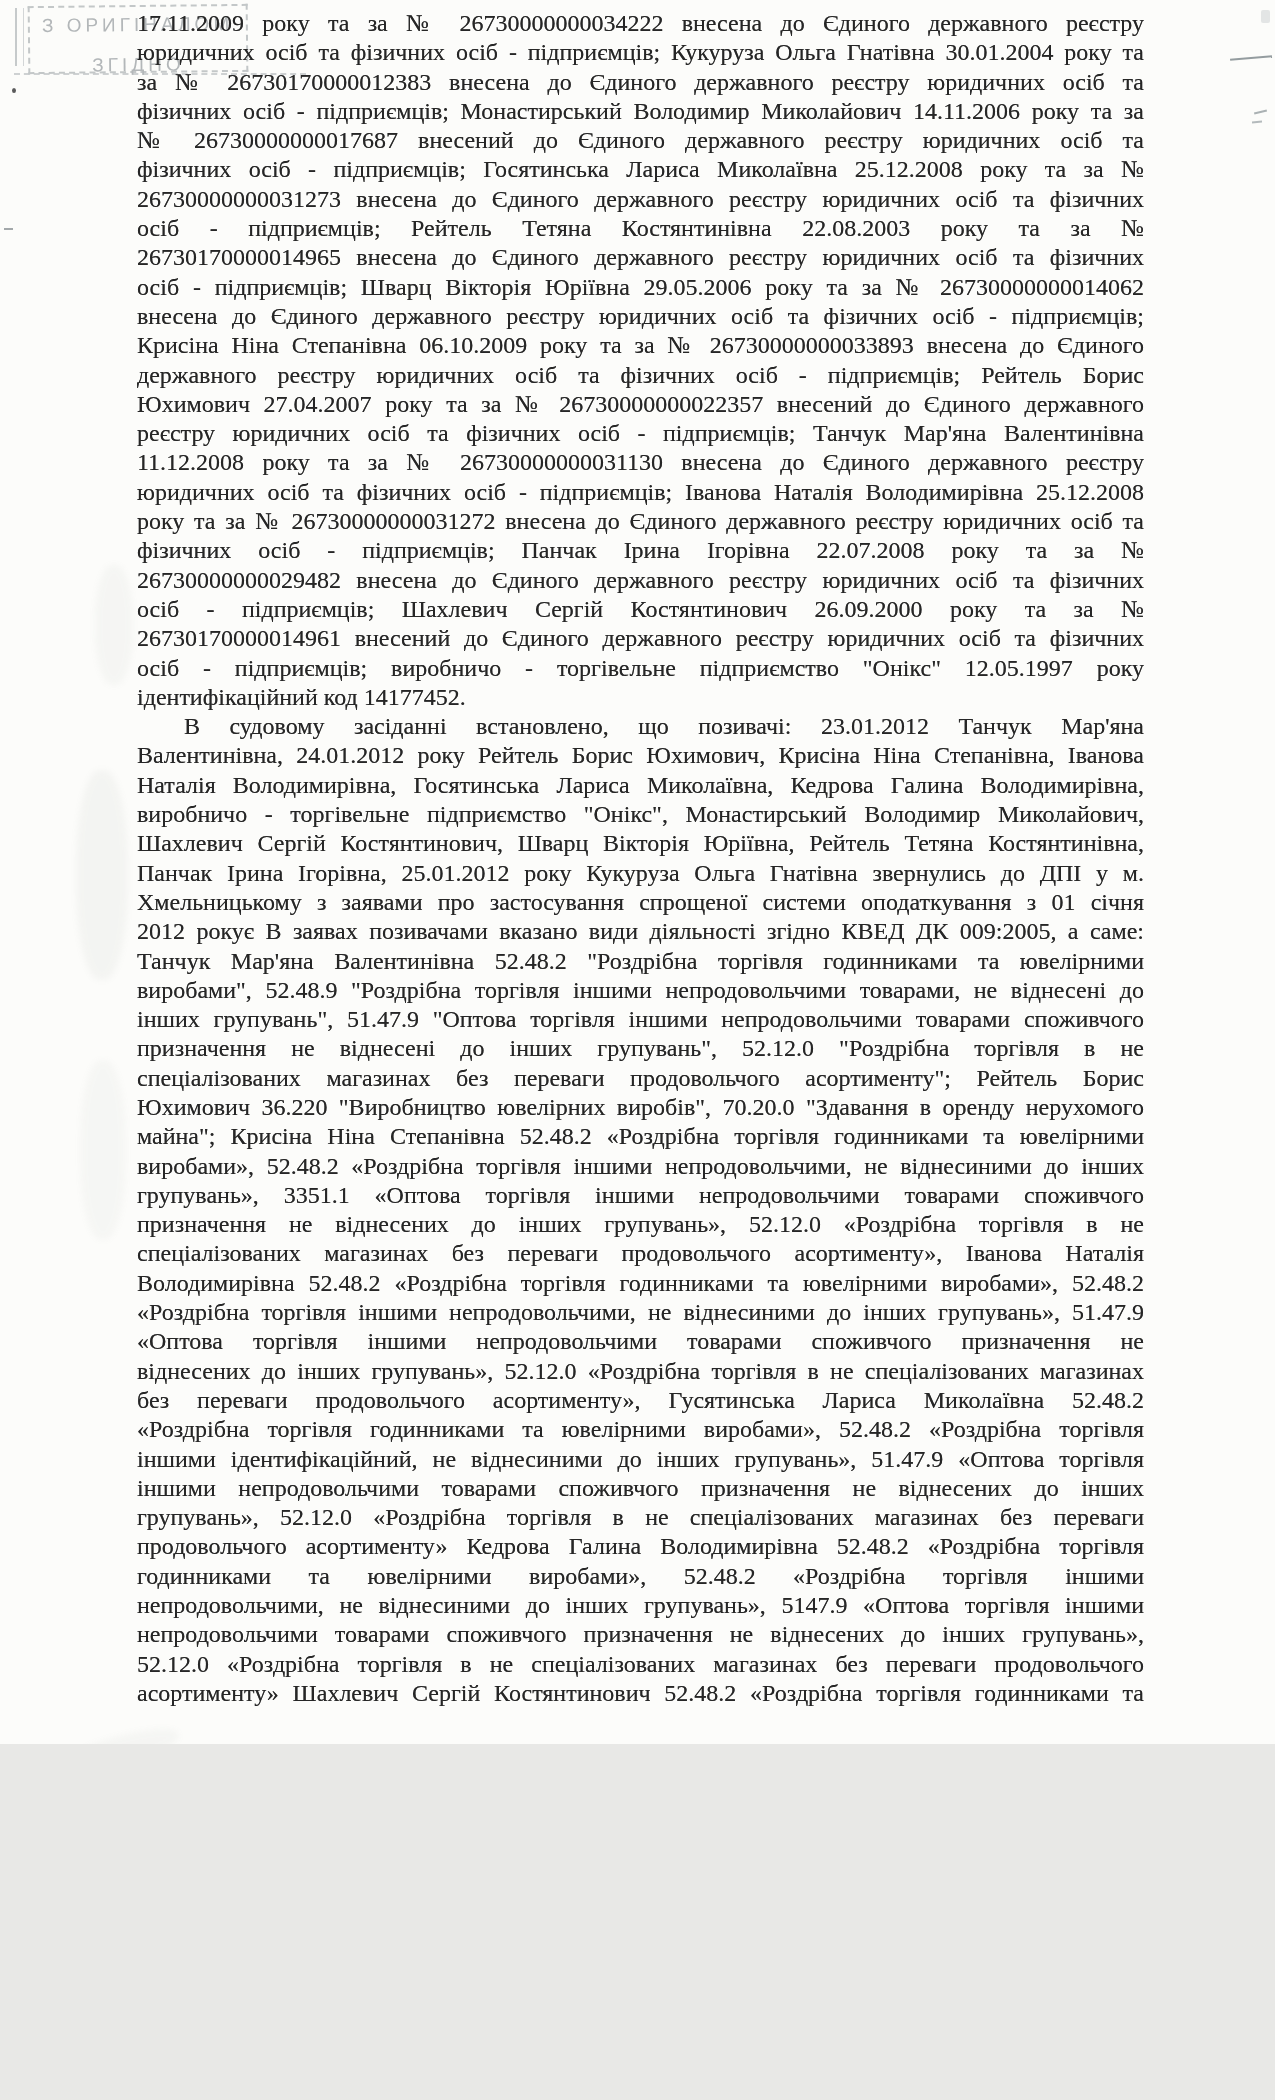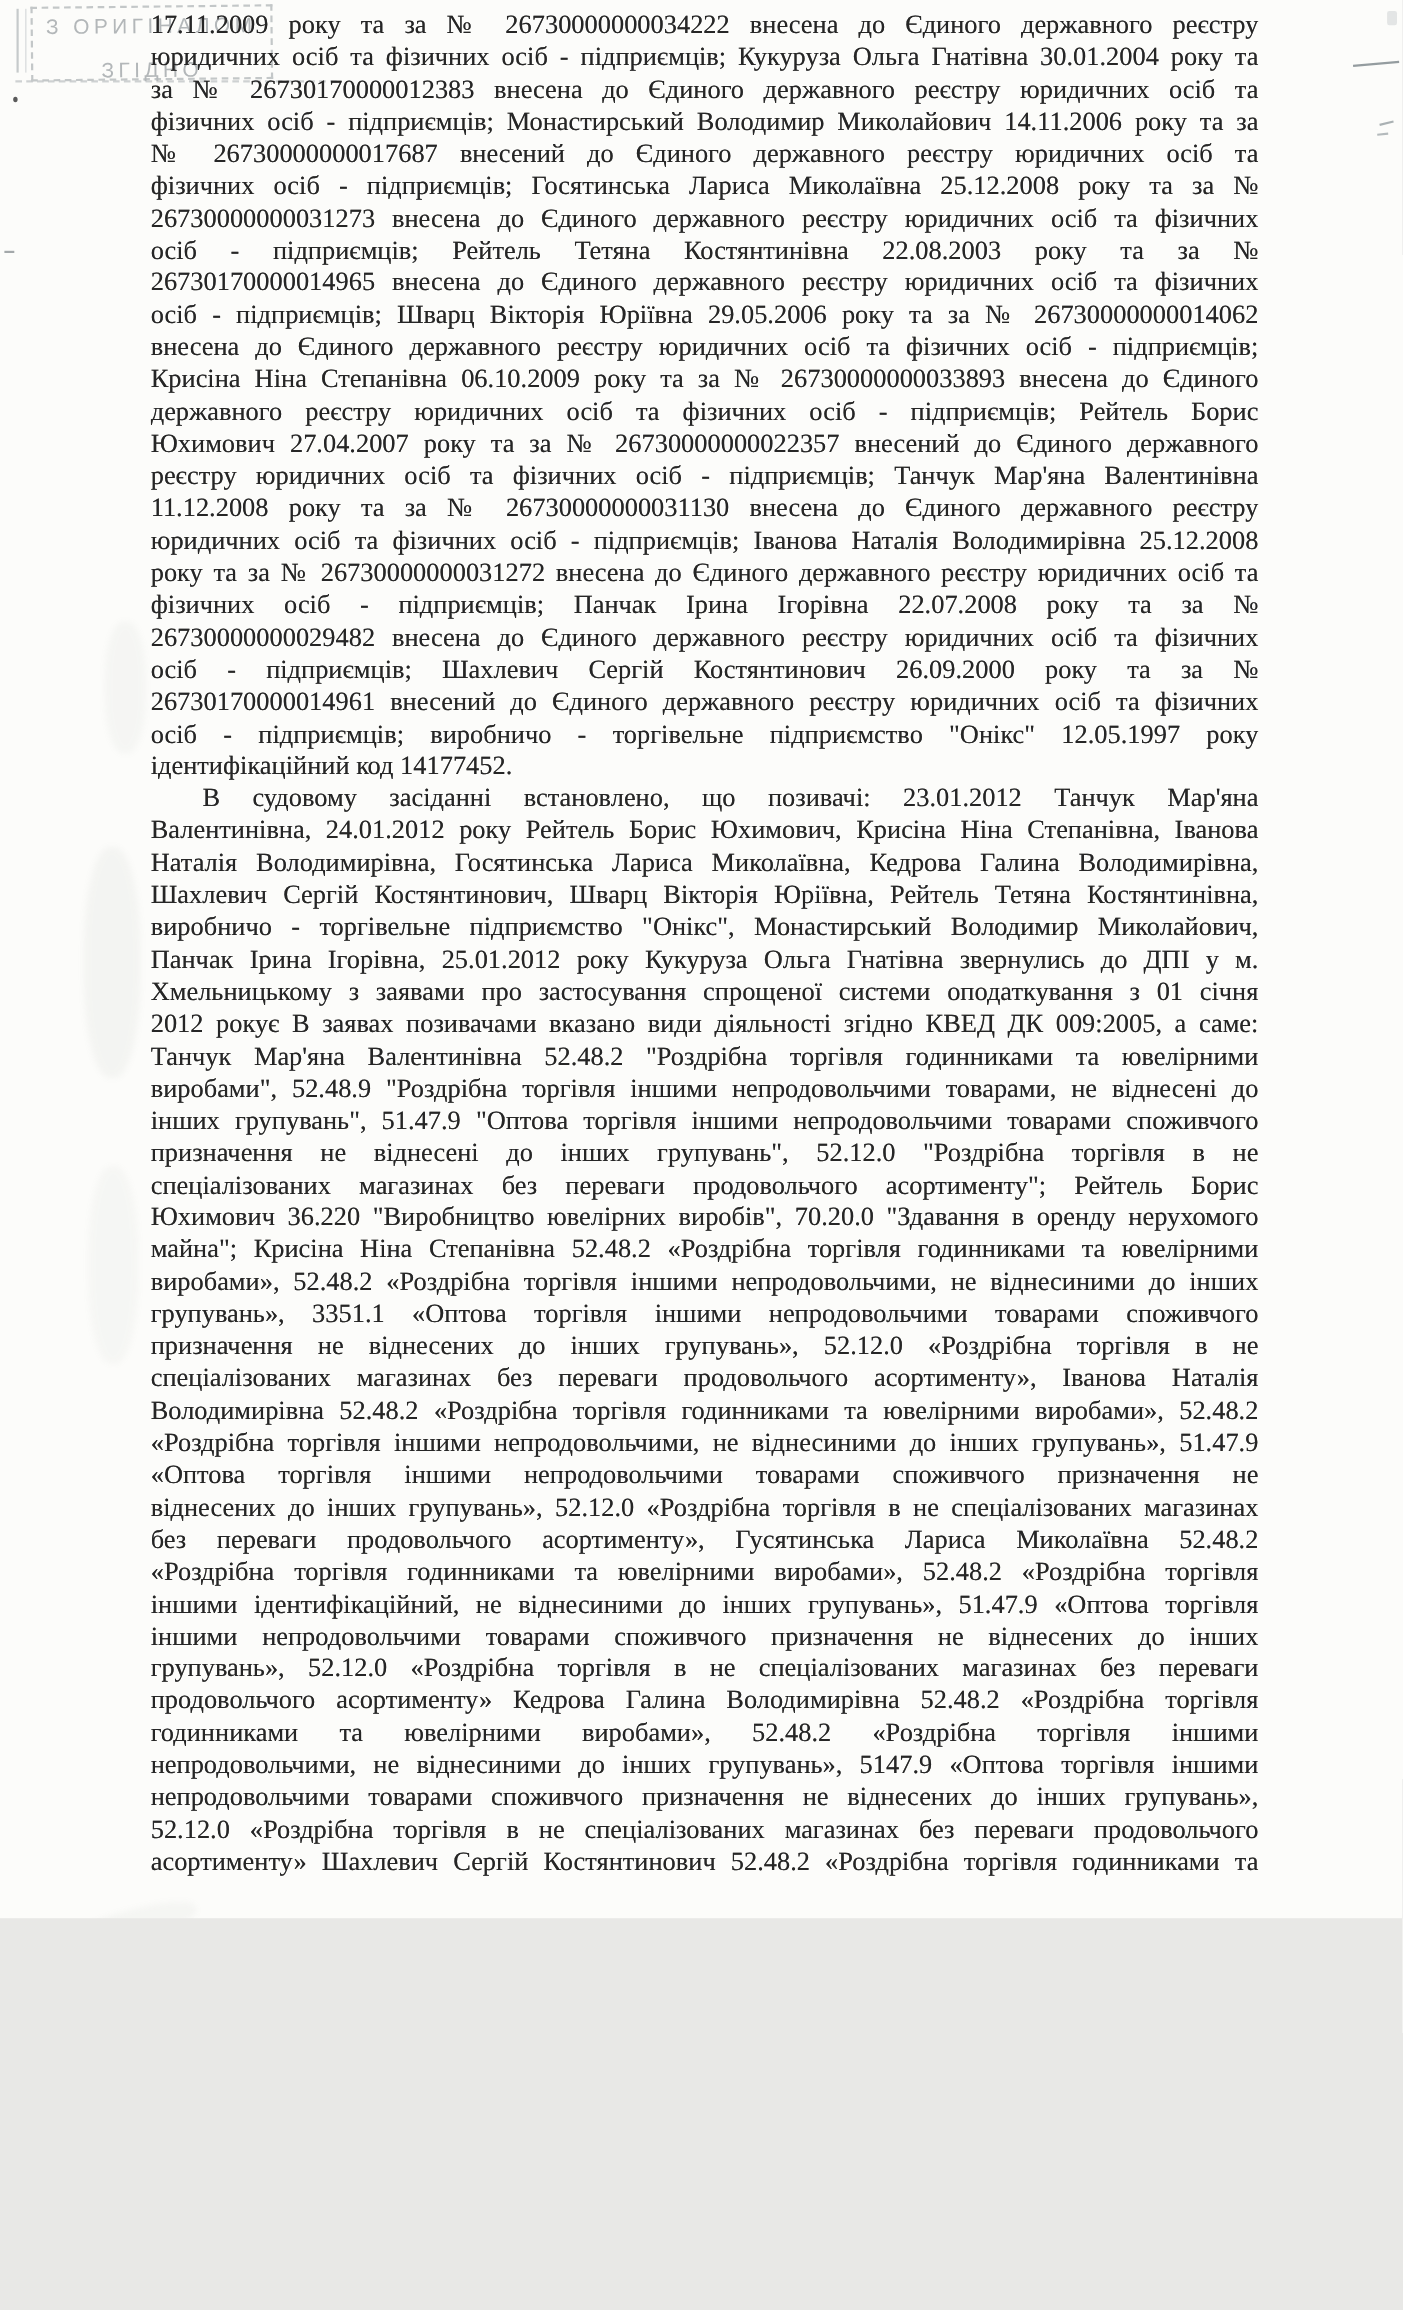--- a/index.html
+++ b/index.html
@@ -115,22 +115,22 @@
       <div class="line">року та за № 26730000000031272 внесена до Єдиного державного реєстру юридичних осіб та</div>
       <div class="line">фізичних осіб  - підприємців; Панчак Ірина Ігорівна 22.07.2008 року та за №</div>
       <div class="line">26730000000029482 внесена до Єдиного державного реєстру юридичних осіб та фізичних</div>
       <div class="line">осіб  - підприємців; Шахлевич Сергій Костянтинович 26.09.2000 року та за №</div>
       <div class="line">26730170000014961 внесений до Єдиного державного реєстру юридичних осіб та фізичних</div>
       <div class="line">осіб  - підприємців; виробничо - торгівельне підприємство "Онікс" 12.05.1997 року</div>
       <div class="line last-left">ідентифікаційний код 14177452.</div>
       <div class="line indent">В судовому засіданні встановлено, що  позивачі: 23.01.2012 Танчук Мар'яна</div>
       <div class="line">Валентинівна, 24.01.2012 року Рейтель Борис Юхимович, Крисіна Ніна Степанівна, Іванова</div>
       <div class="line">Наталія Володимирівна, Госятинська Лариса Миколаївна, Кедрова Галина Володимирівна,</div>
+      <div class="line">виробничо - торгівельне підприємство "Онікс", Монастирський Володимир Миколайович,</div>
       <div class="line">Шахлевич Сергій Костянтинович, Шварц Вікторія Юріївна, Рейтель Тетяна Костянтинівна,</div>
-      <div class="line">виробничо - торгівельне підприємство "Онікс", Монастирський Володимир Миколайович,</div>
       <div class="line">Панчак Ірина Ігорівна, 25.01.2012 року Кукуруза Ольга Гнатівна звернулись до ДПІ у м.</div>
       <div class="line">Хмельницькому  з заявами про застосування спрощеної системи оподаткування з 01 січня</div>
       <div class="line">2012 рокує В заявах позивачами вказано види діяльності згідно КВЕД ДК 009:2005, а саме:</div>
       <div class="line">Танчук Мар'яна Валентинівна 52.48.2 "Роздрібна торгівля  годинниками та ювелірними</div>
       <div class="line">виробами", 52.48.9 "Роздрібна торгівля іншими непродовольчими товарами, не віднесені до</div>
       <div class="line">інших групувань", 51.47.9 "Оптова торгівля іншими непродовольчими товарами споживчого</div>
       <div class="line">призначення не віднесені до інших групувань", 52.12.0 "Роздрібна торгівля в не</div>
       <div class="line">спеціалізованих магазинах без переваги продовольчого асортименту"; Рейтель Борис</div>
       <div class="line">Юхимович 36.220 "Виробництво ювелірних виробів", 70.20.0 "Здавання в оренду нерухомого</div>
       <div class="line">майна"; Крисіна Ніна Степанівна 52.48.2 «Роздрібна торгівля  годинниками та ювелірними</div>

